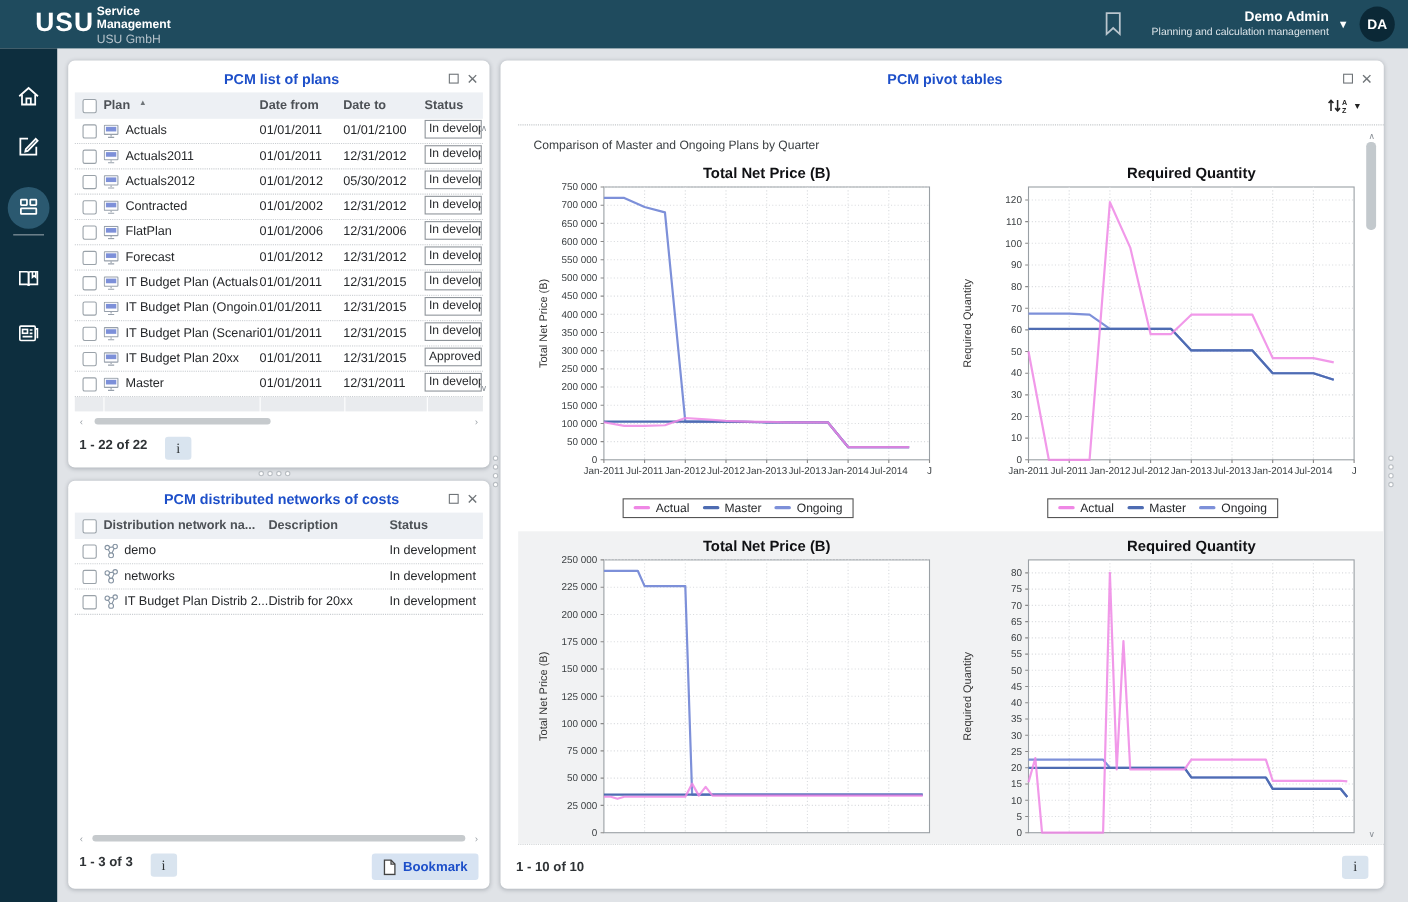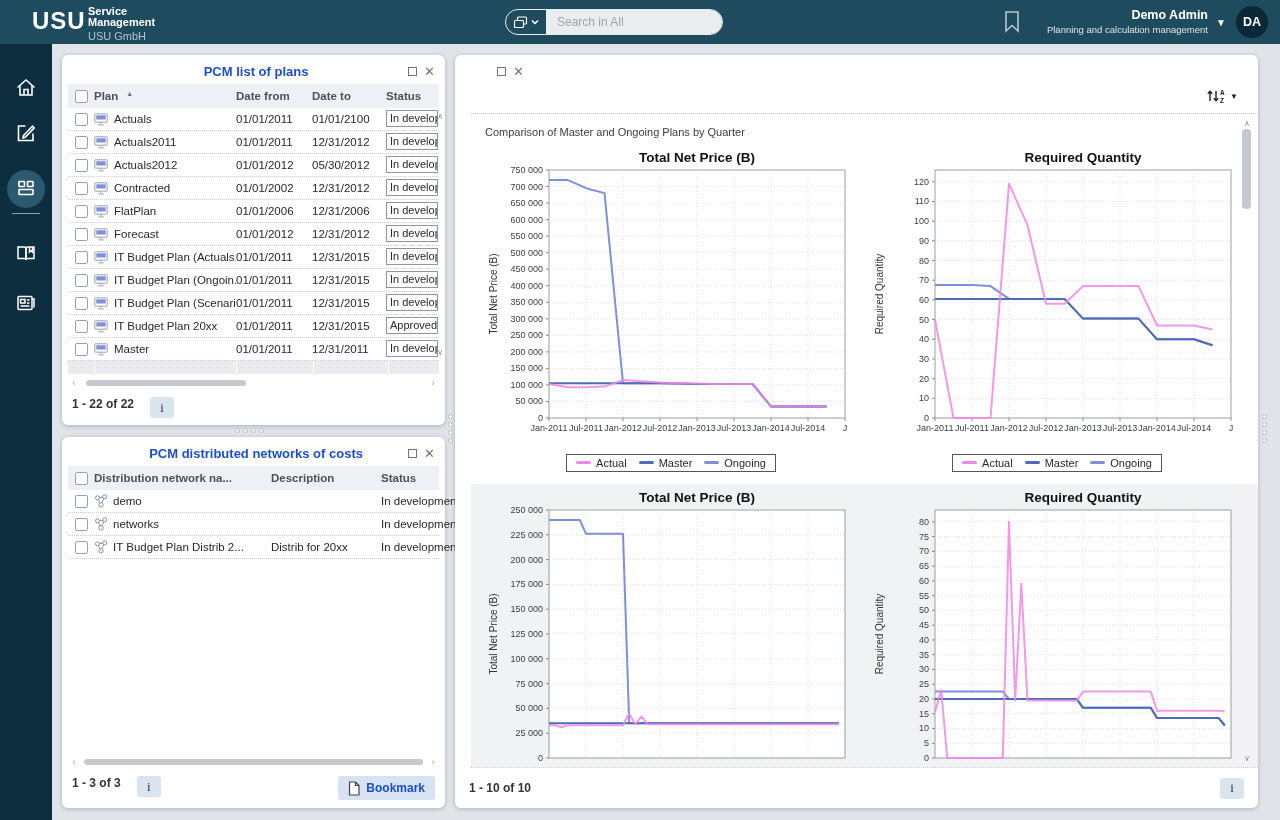--- a/index.html
+++ b/index.html
@@ -39,21 +39,21 @@
   .win-icons { display:flex; align-items:center; gap:7px; }
   .win-max { width:9px; height:9px; border:1.5px solid #6f7478; display:inline-block; cursor:pointer; }
   .win-close { font-size:13px; color:#6f7478; line-height:9px; cursor:pointer; }
   
   .thead { display:flex; align-items:center; height:24px; background:#edf0f4; font-size:11.5px; font-weight:bold; color:#4d5156; margin:3px 6px 0 6px; }
   .trow  { display:flex; align-items:center; height:23px; margin:0 6px; border-bottom:1px dotted #c9cdd1; font-size:11.5px; }
   .col { flex:none; }
   .c-check { width:26px; display:flex; justify-content:center; }
   .c-plan  { width:142px; display:flex; gap:5px; overflow:hidden; white-space:nowrap; }
   .c-from  { width:76px; } .c-to { width:74px; } .c-status { width:53px; }
-  .c-nname { width:177px; display:flex; align-items:center; gap:5px; overflow:hidden; white-space:nowrap; }
+  .c-nname { width:150px; display:flex; align-items:center; gap:5px; overflow:hidden; white-space:nowrap; }
   .c-desc  { width:110px; overflow:hidden; white-space:nowrap; }
   .c-nstat { width:85px; }
   .checkbox { width:13px; height:13px; border:1px solid #9aa2a9; border-radius:2px; background:#fff; display:inline-block; cursor:pointer; }
   .sort-caret { font-size:7px; color:#6f7478; vertical-align:top; margin-left:3px; }
   .cell-text { overflow:hidden; white-space:nowrap; }
   .status-box { display:inline-block; width:52px; height:17px; line-height:15px; border:1px solid #8f959b; padding:0 3px; overflow:hidden; white-space:nowrap; background:#fff; font-size:11px; cursor:pointer; }
   .rows-wrap { position:relative; }
   .vs-arrow { position:absolute; right:2px; font-size:8px; color:#8a9097; cursor:pointer; }
   .gray-band { display:flex; gap:1px; margin:0 6px; height:13px; background:#fff; }
   .gray-band span { background:#e9ebee; height:13px; }
@@ -97,32 +97,20 @@
 </head>
 <body>
 
 <header class="app-header">
   <div class="logo">USU</div>
   <div class="product">
     <div>Service</div>
     <div>Management</div>
     <div class="company">USU GmbH</div>
   </div>
-  <div class="search-wrap">
-    <div class="search-left">
-      <svg width="15" height="13" viewBox="0 0 15 13">
-        <rect x="4.5" y="1" width="9" height="7" rx="1" fill="none" stroke="#fff" stroke-width="1.2"></rect>
-        <rect x="1.5" y="4.5" width="9" height="7" rx="1" fill="#1f4b5e" stroke="#fff" stroke-width="1.2"></rect>
-      </svg>
-      <svg width="8" height="6" viewBox="0 0 8 6">
-          <path d="M1 1.5 L4 4.5 L7 1.5" fill="none" stroke="#fff" stroke-width="1.5"></path>
-        </svg>
-    </div>
-    <input class="search-input" placeholder="Search in All" style="">
-  </div>
   <div class="hdr-bookmark">
     <svg width="20" height="24" viewBox="0 0 20 24">
         <path d="M4 2 h12 v19 l-6 -5.5 L4 21 z" fill="none" stroke="#b9c5cd" stroke-width="1.6"></path>
       </svg>
   </div>
   <div class="user-block">
     <div class="user-name">Demo Admin</div>
     <div class="user-role">Planning and calculation management</div>
   </div>
   <div class="user-caret">▼</div>
@@ -474,20 +462,21 @@
           <path d="M7.5 1 V4.5 H11" fill="none" stroke="#444" stroke-width="1.2"></path>
         </svg>
       <span>Bookmark</span>
     </button>
   </div>
 </section>
 
 <section class="panel" id="panel-pivots">
   <div class="panel-titlebar">
     <span style="width:32px"></span>
+    <span class="panel-title">PCM pivot tables</span>
     <span class="win-icons">
       <span class="win-max"></span>
       <span class="win-close">✕</span>
     </span>
   </div>
   <div class="pivot-toolbar">
     <span class="sort-widget">
       <svg width="20" height="16" viewBox="0 0 20 16">
         <path d="M4 13 V3.5 M1.8 5.7 L4 3.3 L6.2 5.7" fill="none" stroke="#222" stroke-width="1.4"></path>
         <path d="M10 3 V12.5 M7.8 10.3 L10 12.7 L12.2 10.3" fill="none" stroke="#222" stroke-width="1.4"></path>

